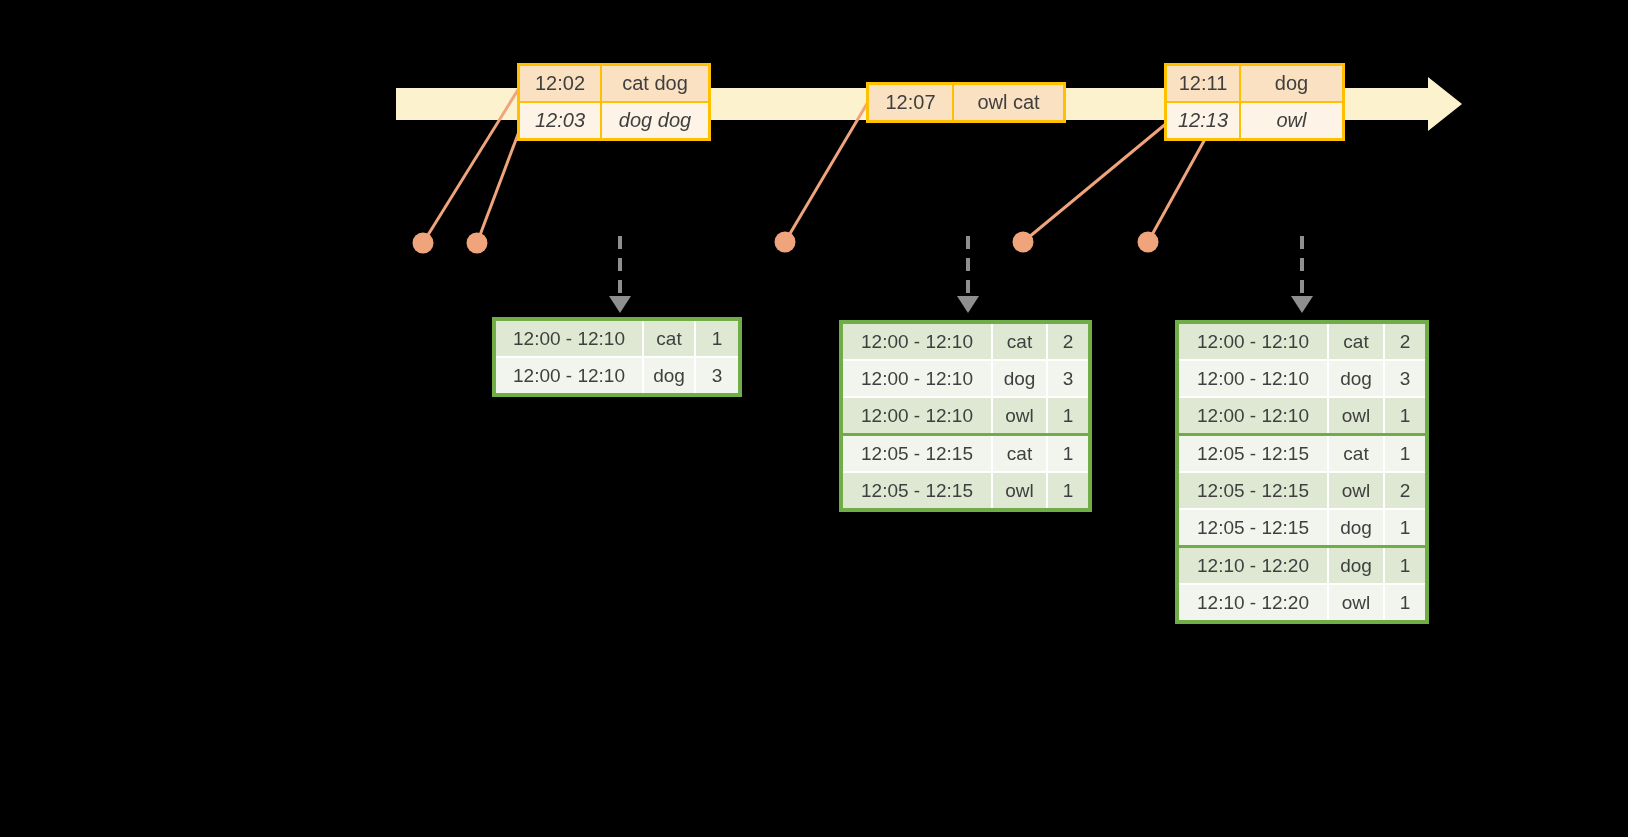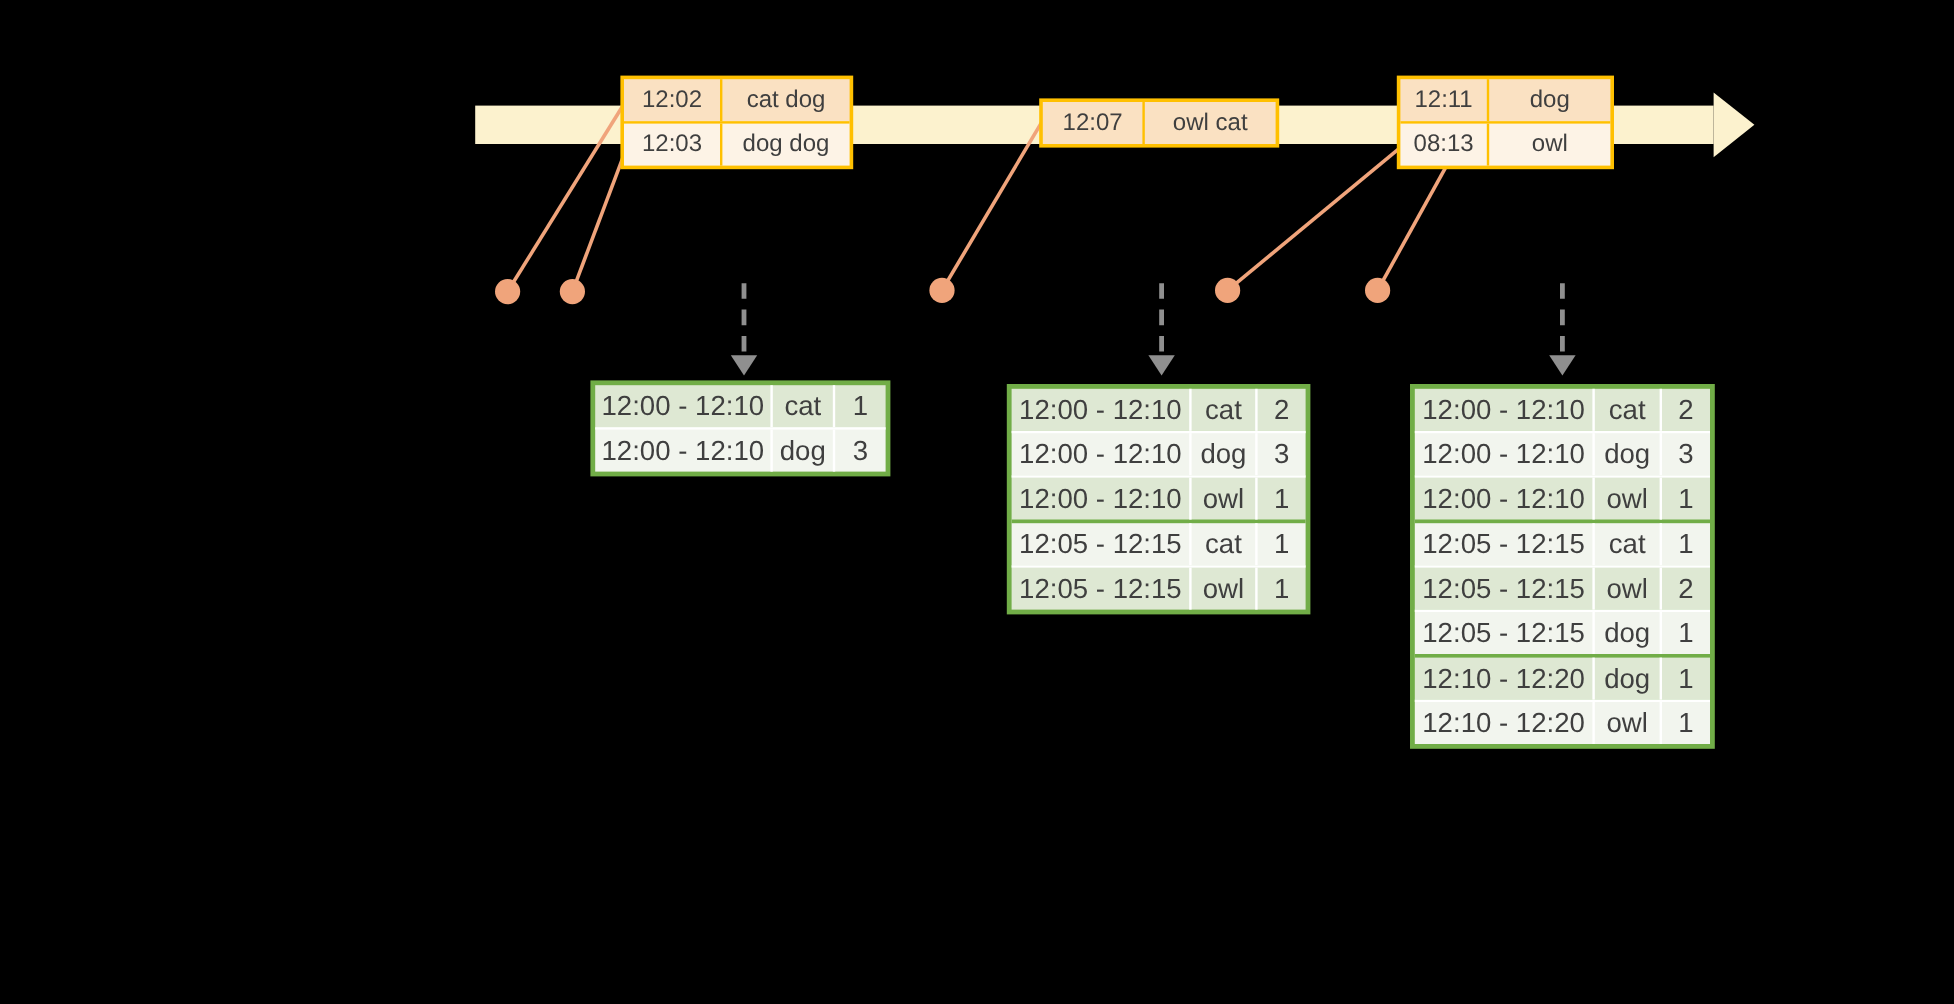--- a/index.html
+++ b/index.html
@@ -26,34 +26,34 @@
     padding:3px;
     font-size:20px;
   }
   .event-table .row{display:grid;}
   .event-table .row + .row{border-top:2px solid var(--event-border,#FFC000);}
   .event-table .cell{
     height:35px;line-height:35px;text-align:center;white-space:nowrap;
   }
   .event-table .cell + .cell{border-left:2px solid var(--event-border,#FFC000);}
   .event-table .row-dark{background:var(--event-row-dark,#FAE1C2);}
-  .event-table .row-light{background:var(--event-row-light,#FDF3E6);}
+  .event-table .row-light{background:var(--event-row-light,#FDF3E6);font-style:italic;}
   #event-1{left:517px;top:63px;}
   #event-1 .row{grid-template-columns:80px 108px;}
   #event-2{left:866px;top:82px;}
   #event-2 .row{grid-template-columns:83px 111px;}
   #event-3{left:1164px;top:63px;}
   #event-3 .row{grid-template-columns:72px 103px;}
 
   
   .result-table{
     position:absolute;z-index:2;
     background:var(--result-border,#71AD47);
     padding:4px;
-    font-size:23px;
+    font-size:19px;
   }
   .result-table .row{display:grid;}
   .result-table .row-cont{border-top:2px solid var(--result-grid,#FFFFFF);}
   .result-table .group-start{border-top:3px solid var(--result-border,#71AD47);}
   .result-table .cell{
     height:35px;line-height:35px;text-align:center;white-space:nowrap;
   }
   .result-table .cell + .cell{border-left:2px solid var(--result-grid,#FFFFFF);text-align:center;}
   .result-table .row-dark{background:var(--result-row-dark,#DEE8D3);}
   .result-table .row-light{background:var(--result-row-light,#F2F5EE);}
@@ -115,21 +115,21 @@
     <div class="cell time">12:07</div>
     <div class="cell words">owl cat</div>
   </div>
     </div>
   <div class="event-table" id="event-3">
       <div class="row row-dark">
     <div class="cell time">12:11</div>
     <div class="cell words">dog</div>
   </div>
       <div class="row row-light row-cont">
-    <div class="cell time">08:13</div>
+    <div class="cell time">12:13</div>
     <div class="cell words">owl</div>
   </div>
     </div>
 
   <div class="result-table" id="result-1">
       <div class="row row-dark">
     <div class="cell window">12:00 - 12:10</div>
     <div class="cell word">cat</div>
     <div class="cell count">1</div>
   </div>

